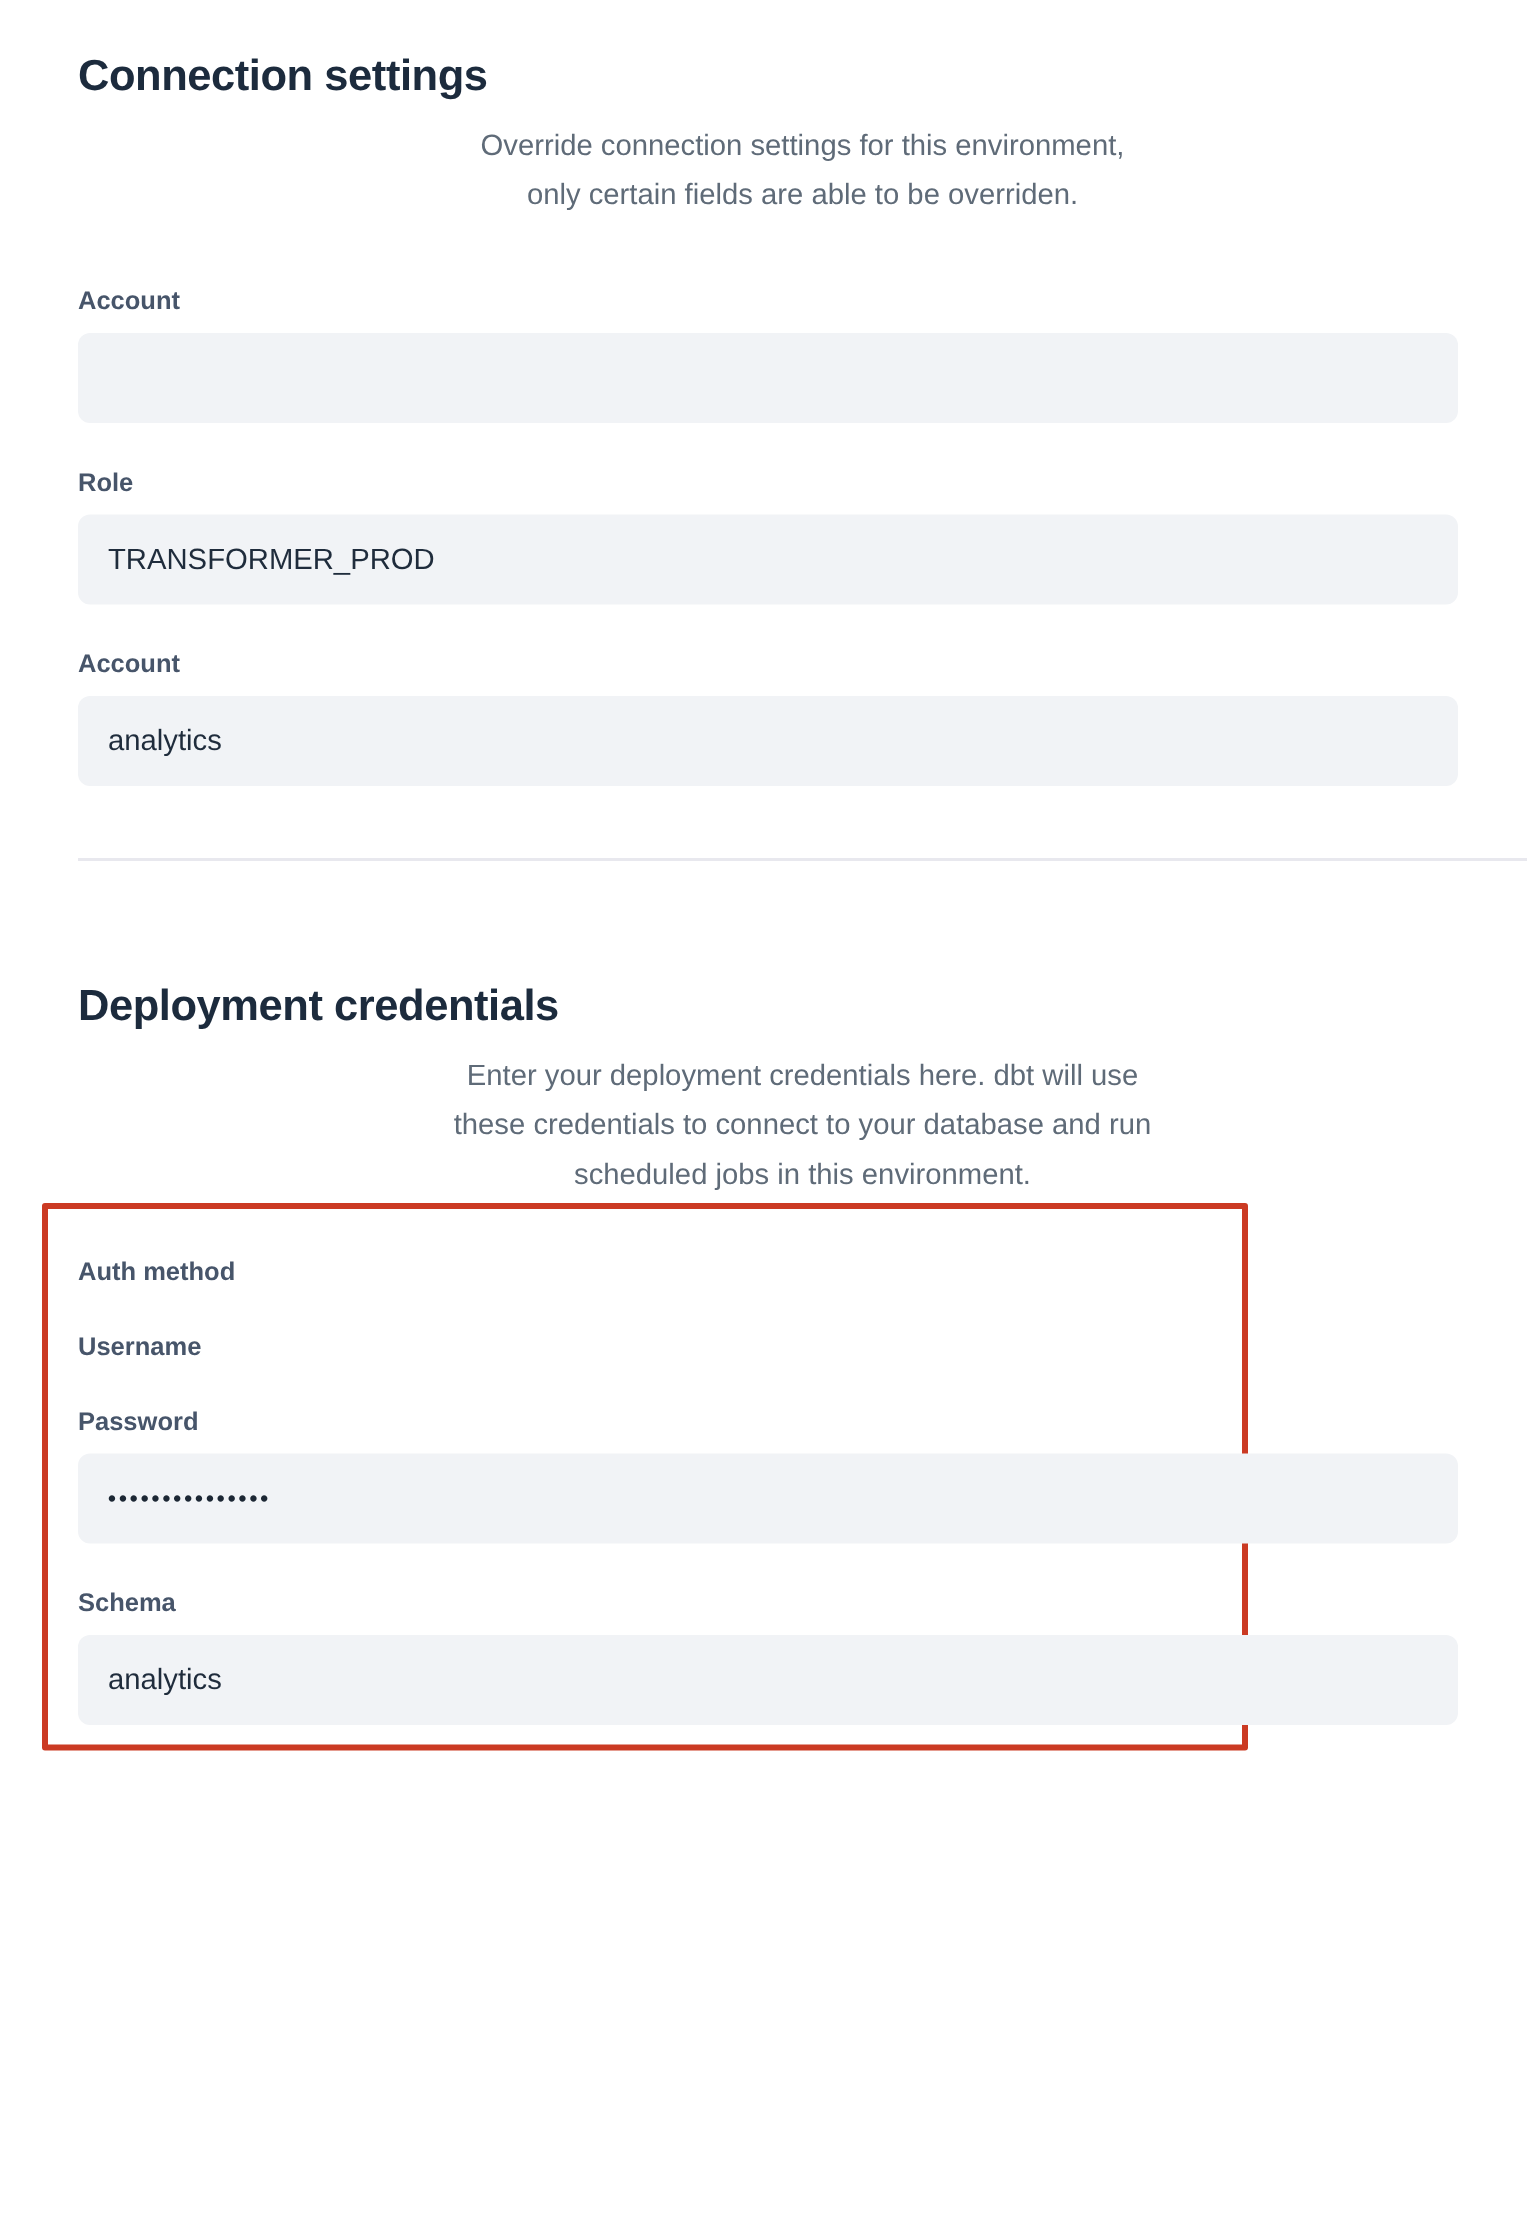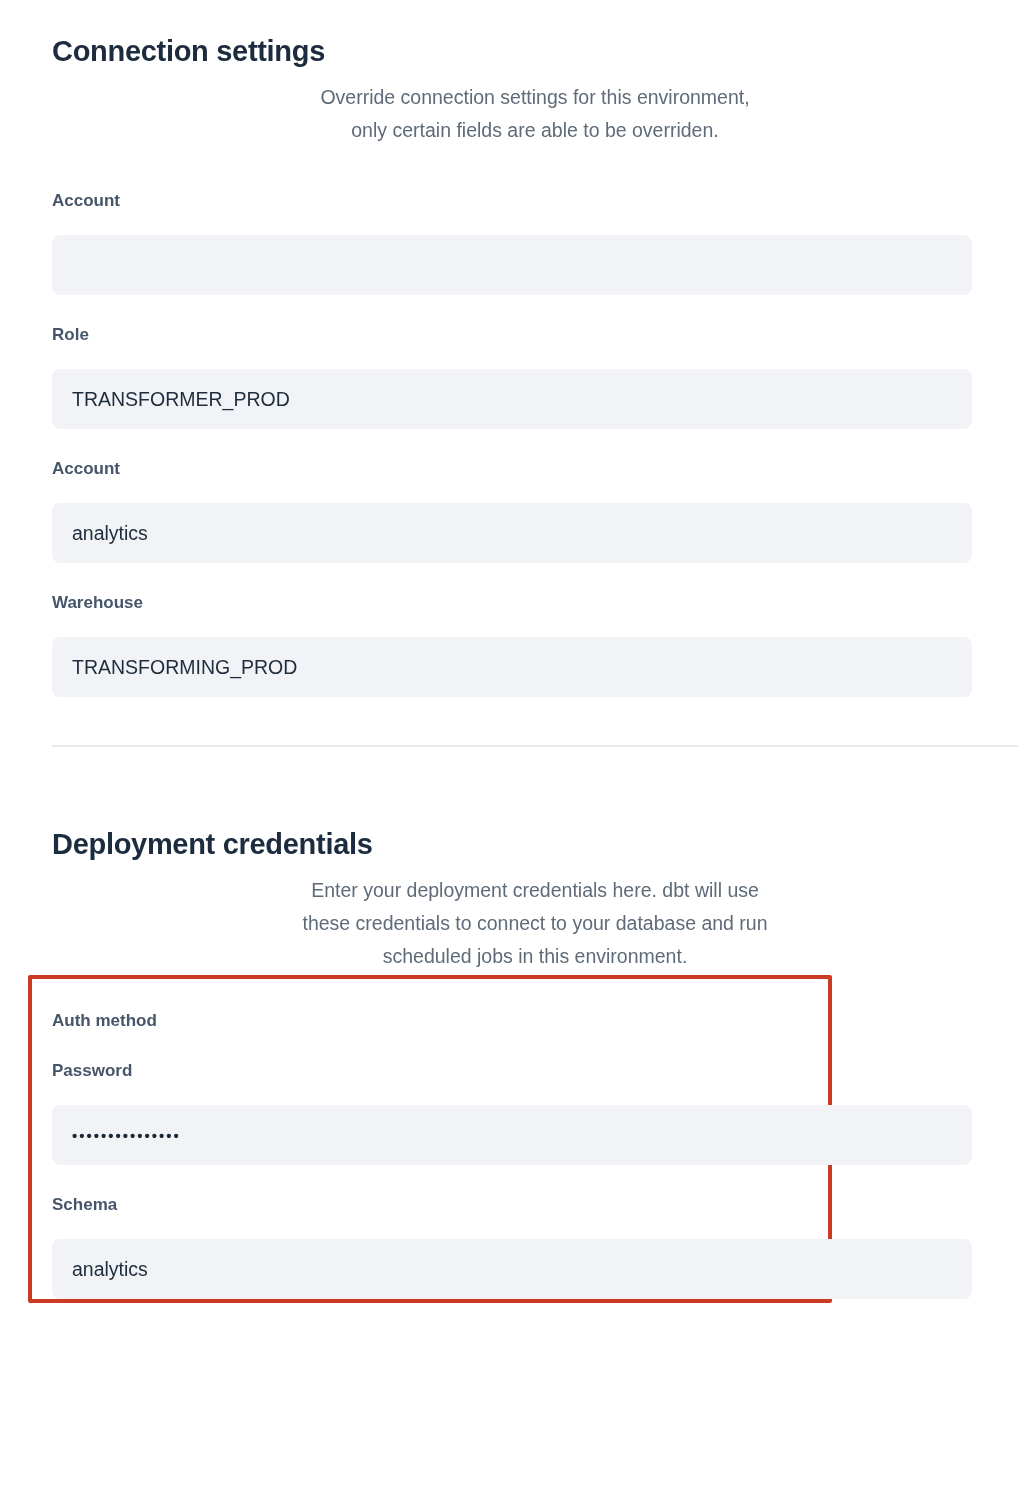--- a/index.html
+++ b/index.html
@@ -31,21 +31,21 @@
 
   .field-group { margin: 0 0 30px 52px; }
   .field-group.first { margin-top: 44px; }
   .field-label {
     font-size: 17px;
     line-height: 20px;
     font-weight: 700;
     color: #47556a;
   }
   .field-box {
-    margin-top: 24px;
+    margin-top: 11px;
     width: 920px;
     height: 60px;
     background: #f1f3f6;
     border-radius: 8px;
     display: flex;
     align-items: center;
     padding-left: 20px;
     font-size: 19.5px;
     color: #1f2c3c;
     cursor: default;
@@ -63,21 +63,21 @@
     margin: 48px 0 0 52px;
   }
 
   h1.section-title.second { margin-top: 79px; }
 
   .highlight-box {
     margin: 2px 0 0 28px;
     width: 804px;
     border: 4px solid #cb3a23;
     border-radius: 2px;
-    padding: 32px 0 0 20px;
+    padding: 32px 0 13px 20px;
   }
   .highlight-box .field-group { margin-left: 0; }
   .highlight-box .field-group.last { margin-bottom: 0; }
 </style>
 </head>
 <body>
 
 <div class="page">
 
   <section>
@@ -95,43 +95,40 @@
     <div class="field-group">
       <div class="field-label">Role</div>
       <div class="field-box">TRANSFORMER_PROD</div>
     </div>
 
     <div class="field-group">
       <div class="field-label">Account</div>
       <div class="field-box">analytics</div>
     </div>
 
-    <div class="field-group">
-      <div class="field-label">Warehouse</div>
-      <div class="field-box">TRANSFORMING_PROD</div>
-    </div>
   </section>
 
   <hr class="section-divider">
 
   <section>
     <h1 class="section-title second">Deployment credentials</h1>
     <p class="section-desc">
       <span>Enter your deployment credentials here. dbt will use</span><br>
       <span>these credentials to connect to your database and run</span><br>
       <span>scheduled jobs in this environment.</span>
     </p>
 
     <div class="highlight-box">
 
       <div class="field-group">
         <div class="field-label">Auth method</div>
       </div>
 
       <div class="field-group">
+        <div class="field-label">Username</div>
       </div>
 
       <div class="field-group">
         <div class="field-label">Password</div>
         <div class="field-box masked">•••••••••••••••</div>
       </div>
 
       <div class="field-group last">
         <div class="field-label">Schema</div>
         <div class="field-box">analytics</div>

